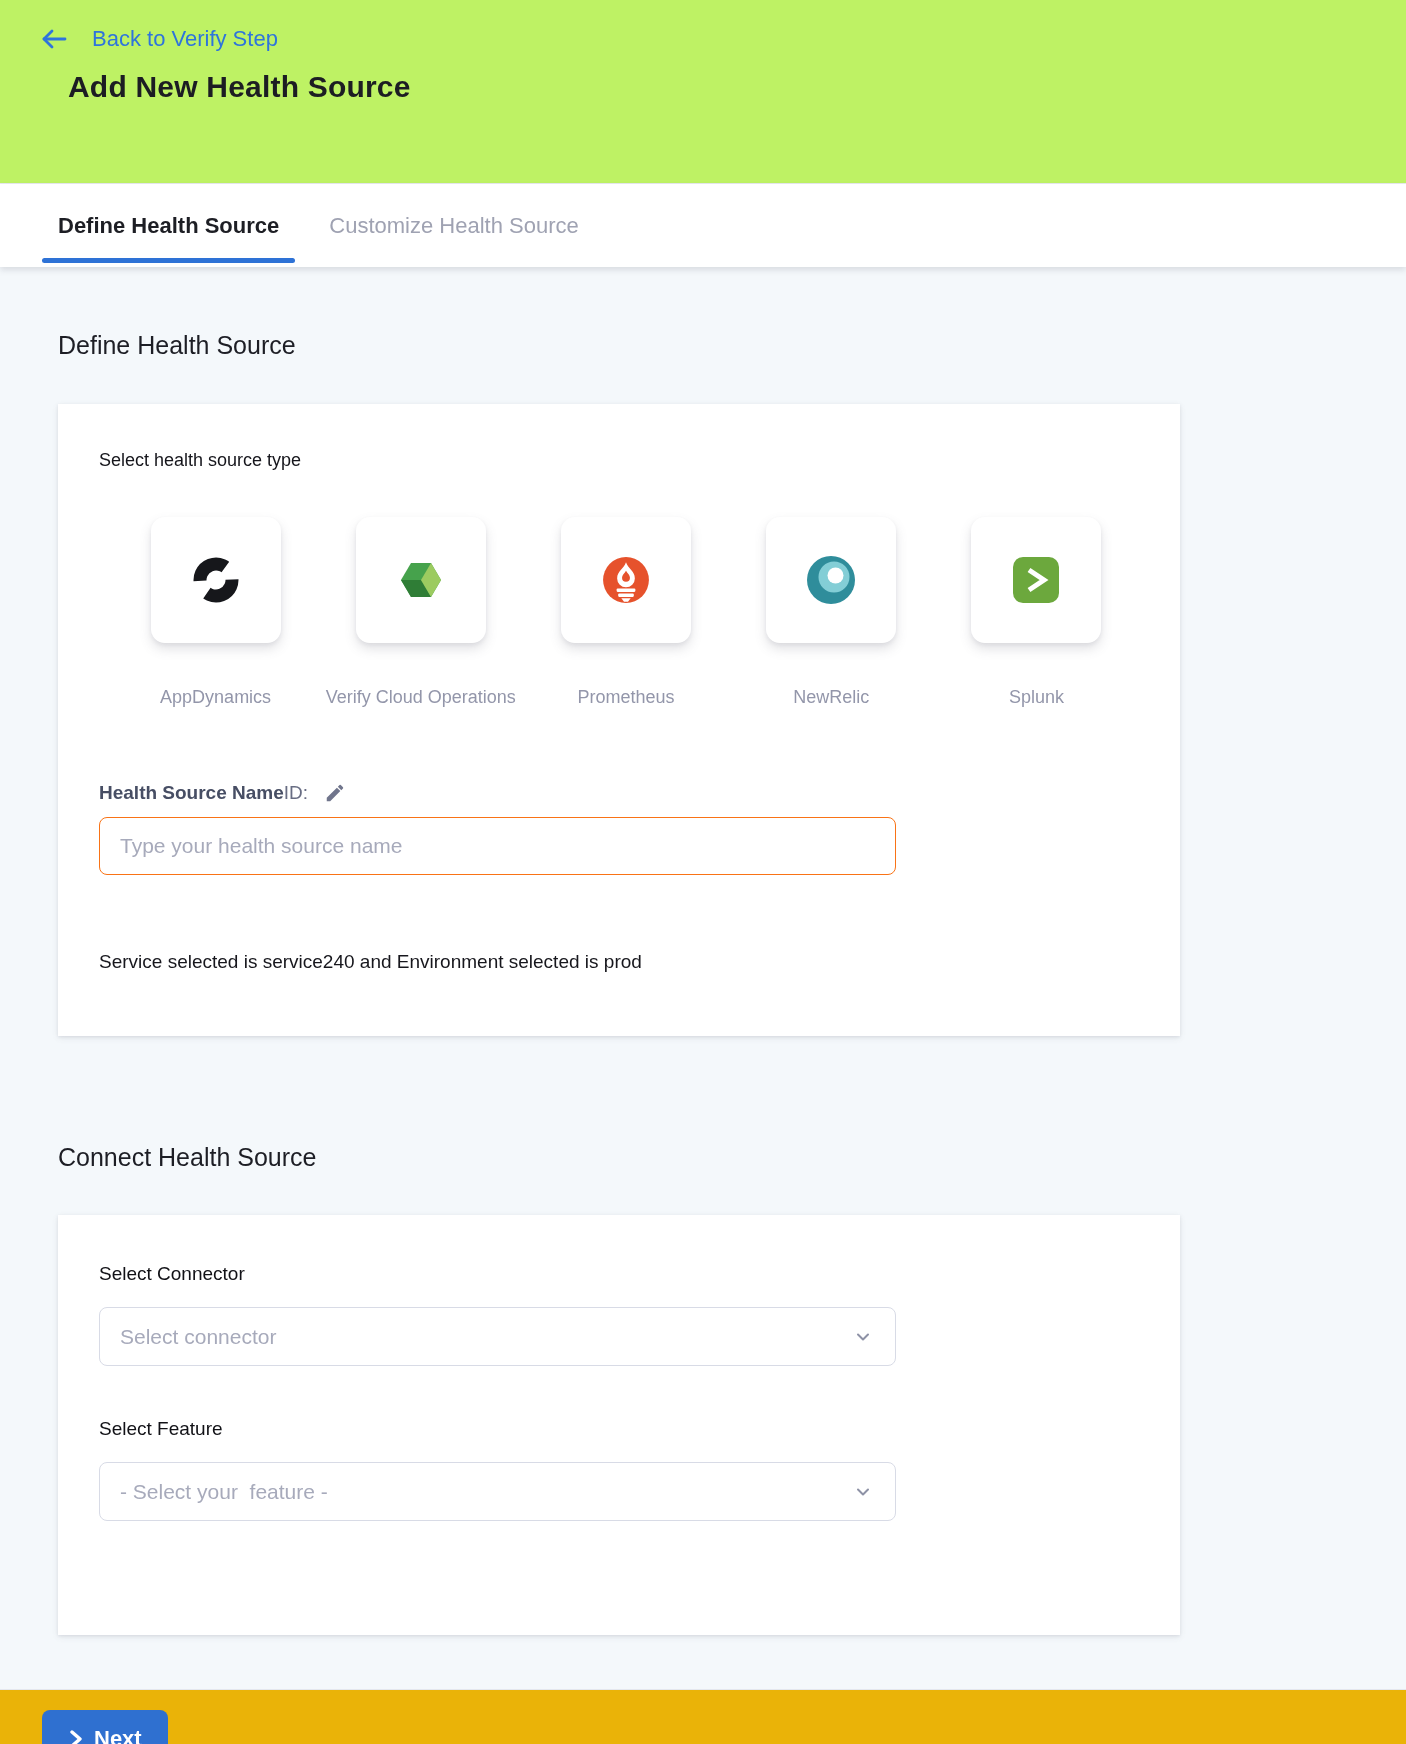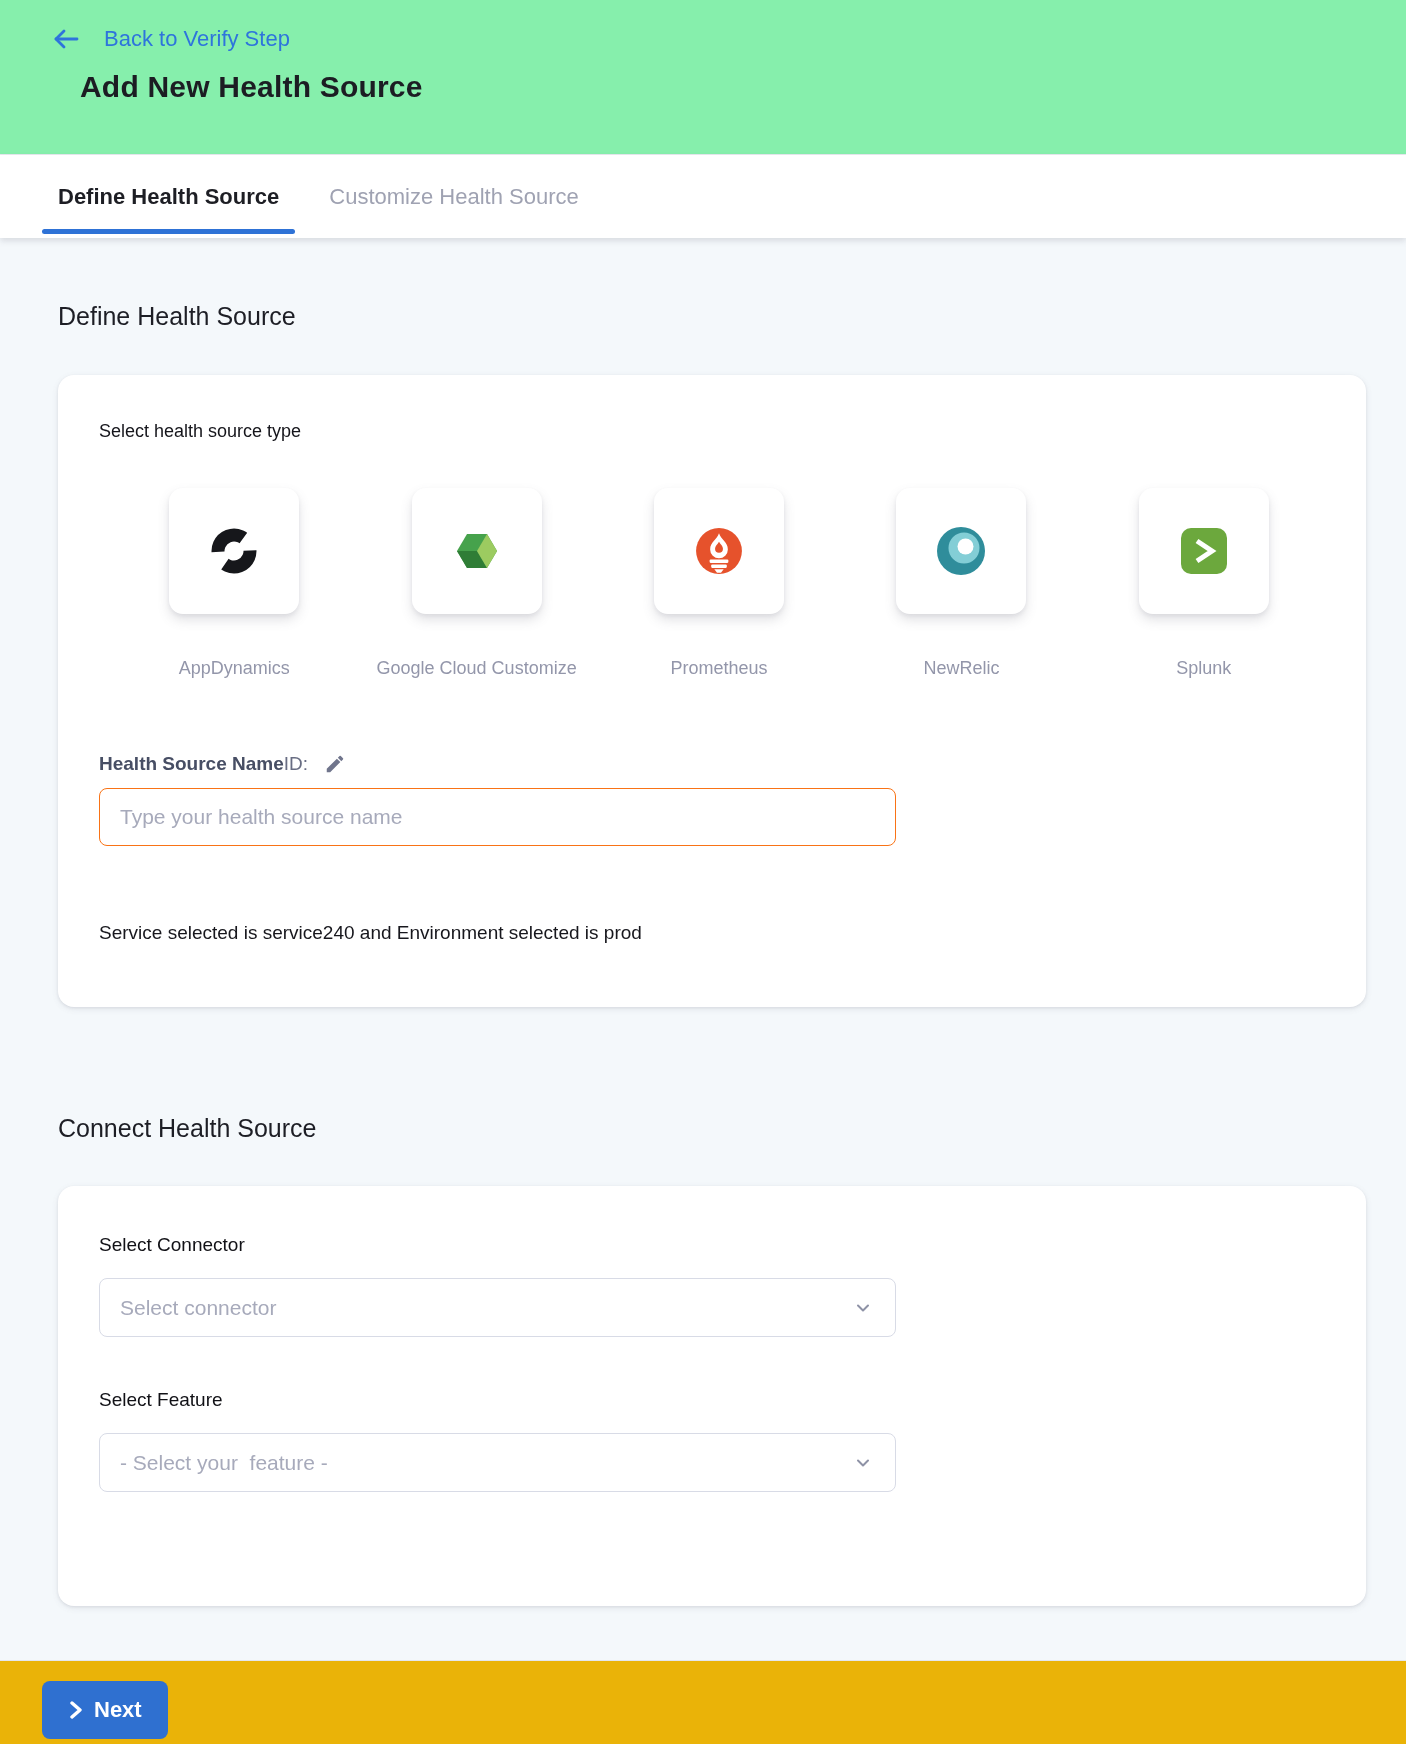--- a/index.html
+++ b/index.html
@@ -5,23 +5,23 @@
   * { box-sizing: border-box; margin: 0; padding: 0; }
   html, body { width: 1406px; height: 1744px; }
   body {
     font-family: "Liberation Sans", "DejaVu Sans", sans-serif;
     background: #ffffff;
     color: #1d1e24;
     overflow: hidden;
   }
   
   .header {
-    height: 155px;
-    background: #86efac;
-    padding: 26px 0 0 48px;
+    height: 184px;
+    background: #bef264;
+    padding: 26px 0 0 36px;
     border-bottom: 1px solid #e7e9ef;
   }
   .back-row {
     display: flex;
     align-items: center;
     gap: 24px;
     padding-left: 4px;
     cursor: pointer;
   }
   .back-row svg { display: block; }
@@ -78,24 +78,24 @@
     overflow: hidden;
   }
   .section-heading {
     margin: 64px 0 0 58px;
     font-size: 25px;
     font-weight: 400;
     color: #1d1e25;
   }
   .card {
     background: #ffffff;
-    border-radius: 16px;
+    border-radius: 0;
     box-shadow: 0 1px 3px rgba(40, 41, 61, 0.08), 0 2px 6px rgba(96, 97, 112, 0.12);
     margin: 44px 27px 0 58px;
-    width: 1308px;
+    width: 1122px;
   }
   .card-define { padding: 46px 41px 46px; height: 632px; }
   .card-connect { padding: 48px 41px 6px; height: 420px; margin-top: 43px; }
   .field-caption { font-size: 18px; color: #15151b; }
   
   .hs-grid {
     display: flex;
     margin: 46px 0 0 14px;
   }
   .hs-col {
@@ -245,21 +245,21 @@
       </div>
 
       <div class="hs-col">
         <div class="hs-tile">
           <svg width="48" height="42" viewBox="0 0 48 42">
             <polygon points="4,21 14,4 34,4 44,21 34,38 14,38" fill="#46a24c"></polygon>
             <polygon points="4,21 24,21 34,38 14,38" fill="#2f7d36"></polygon>
             <polygon points="34,4 44,21 34,38 24,21" fill="#9ccb60"></polygon>
           </svg>
         </div>
-        <div class="hs-label">Google Cloud Customize</div>
+        <div class="hs-label">Verify Cloud Operations</div>
       </div>
 
       <div class="hs-col">
         <div class="hs-tile">
           <svg width="50" height="50" viewBox="0 0 48 48">
             <circle cx="24" cy="24" r="22" fill="#e6522c"></circle>
             <path d="M24 7 C22 13 15.5 15.5 15.5 22.5 a8.5 8.5 0 0 0 17 0 C32.5 15.5 26 13 24 7 Z" fill="#ffffff"></path>
             <path d="M24 15 c-1.6 3-3.8 4-3.8 6.8 a3.8 3.8 0 0 0 7.6 0 c0-2.8-2.2-3.8-3.8-6.8 z" fill="#e6522c"></path>
             <rect x="15" y="32.2" width="18" height="3.2" rx="1" fill="#ffffff"></rect>
             <rect x="16.5" y="37" width="15" height="3.2" rx="1" fill="#ffffff"></rect>

